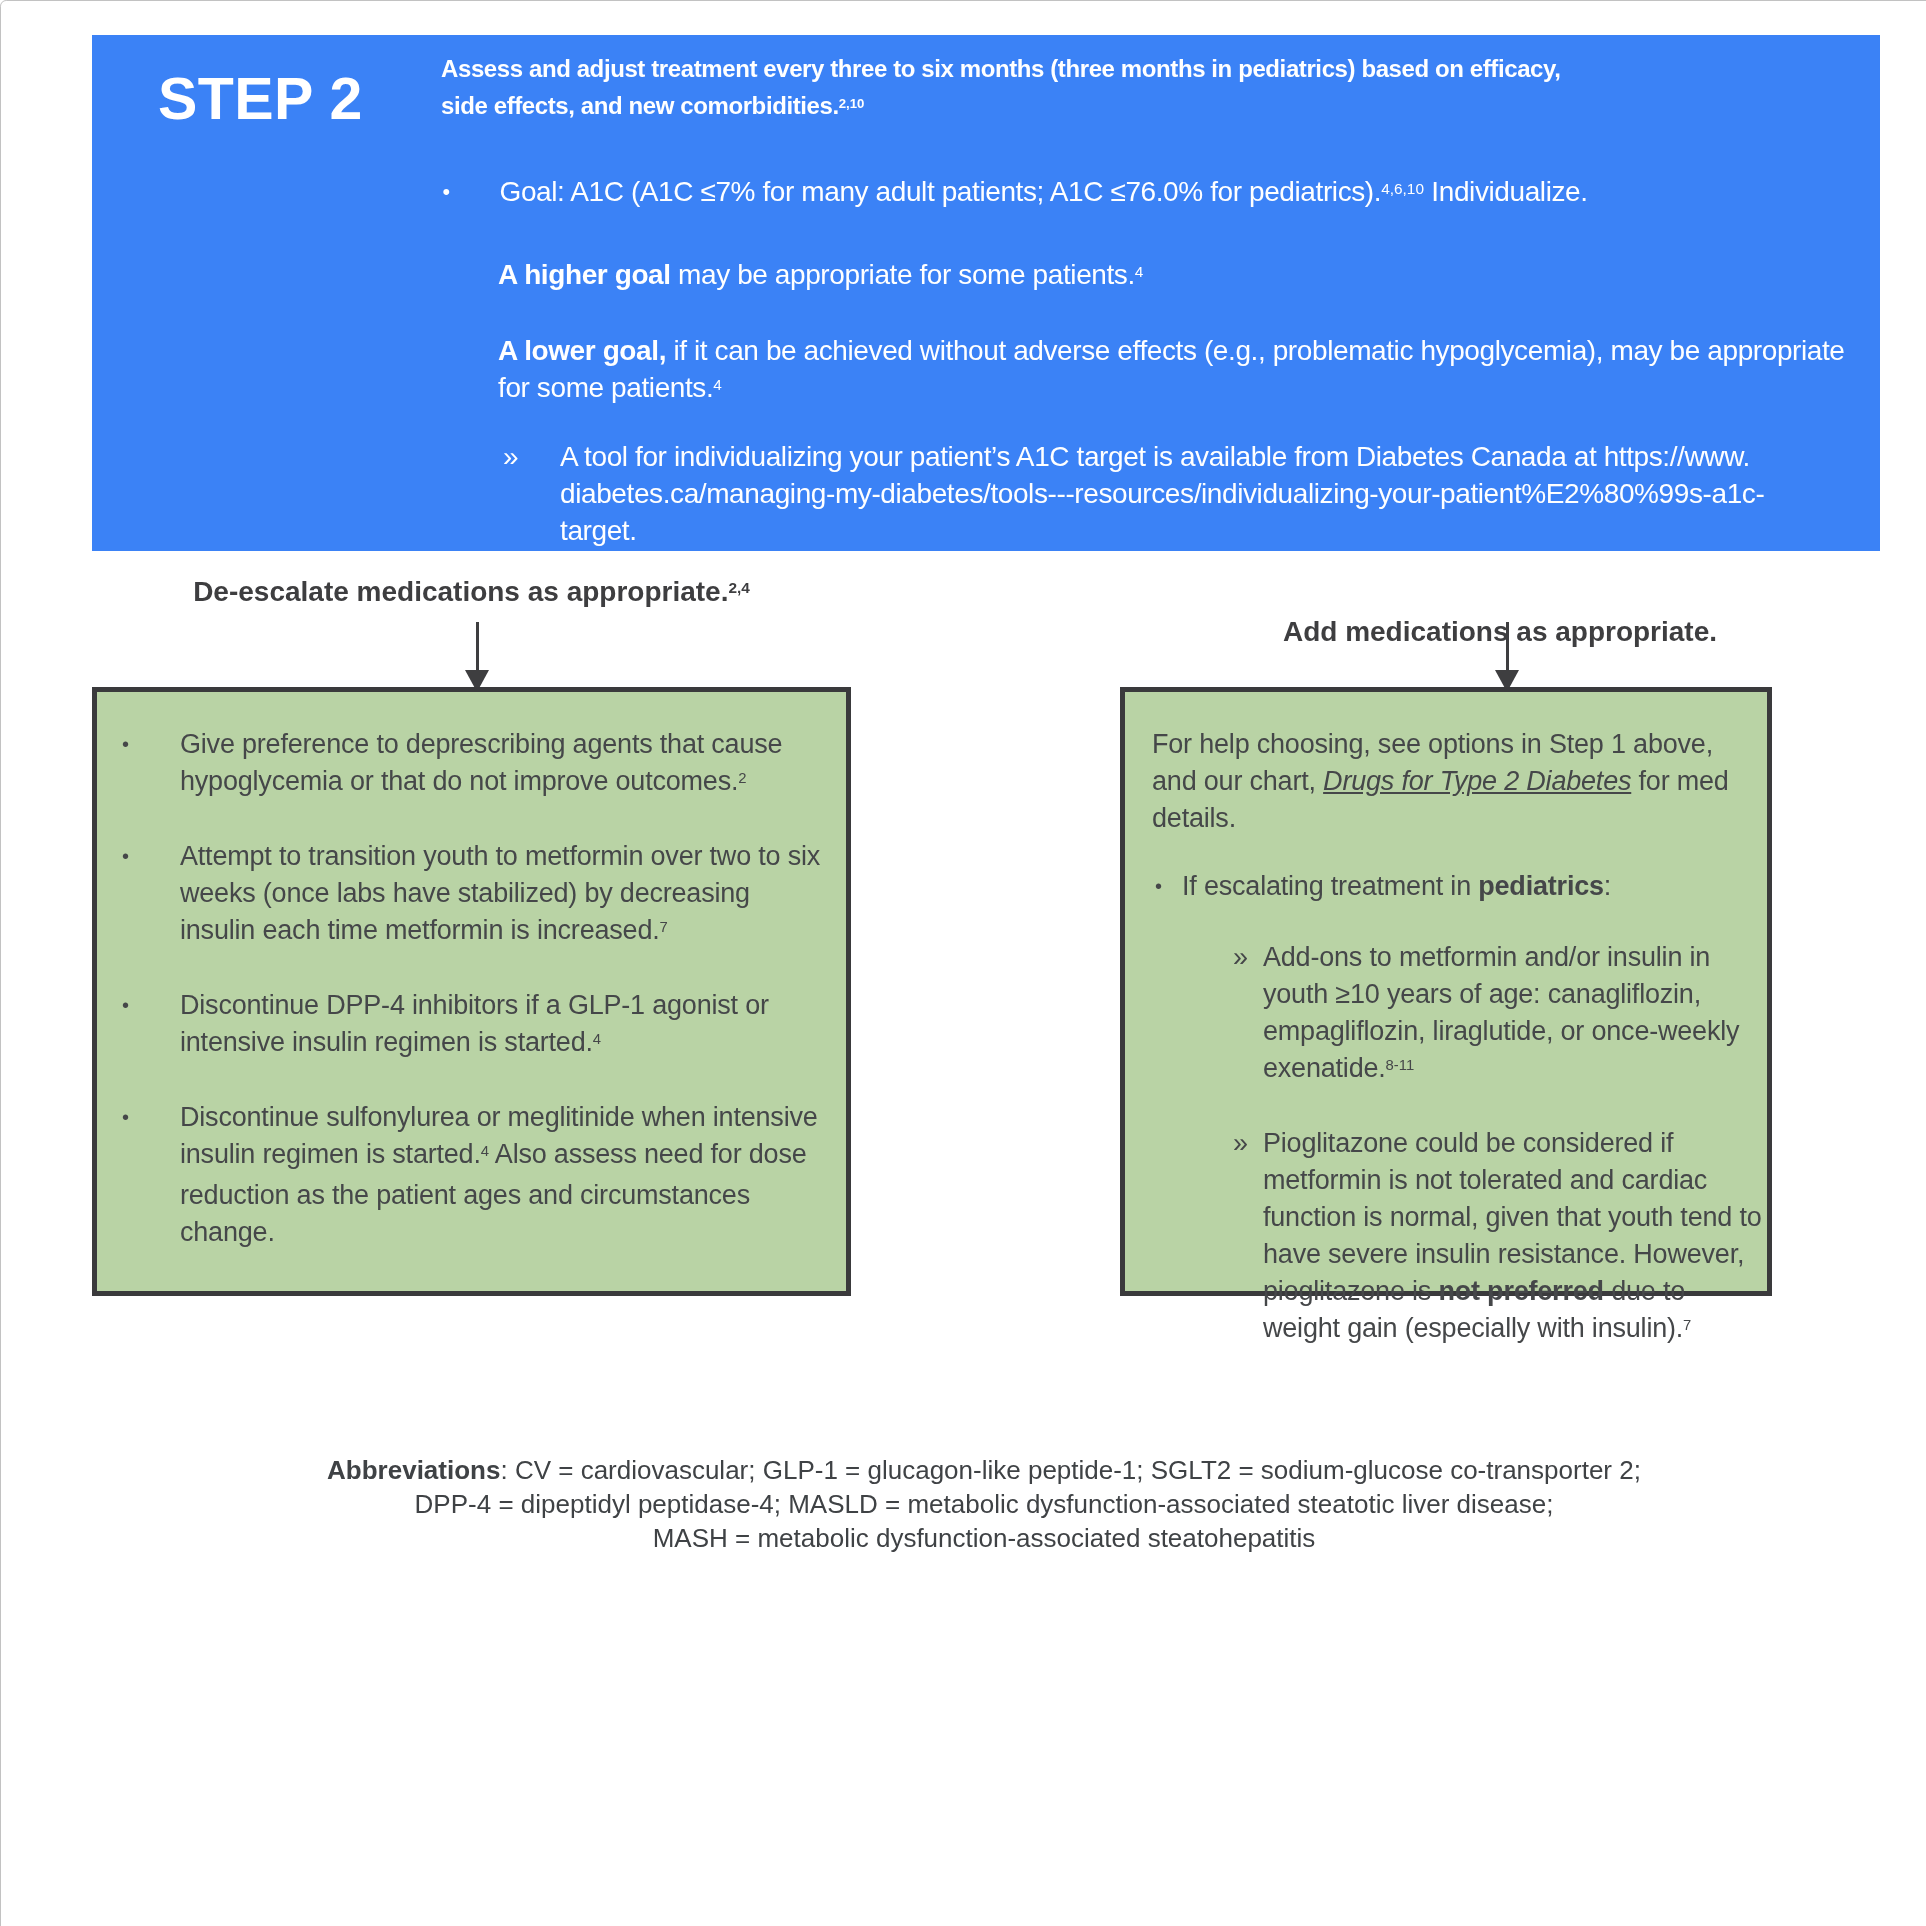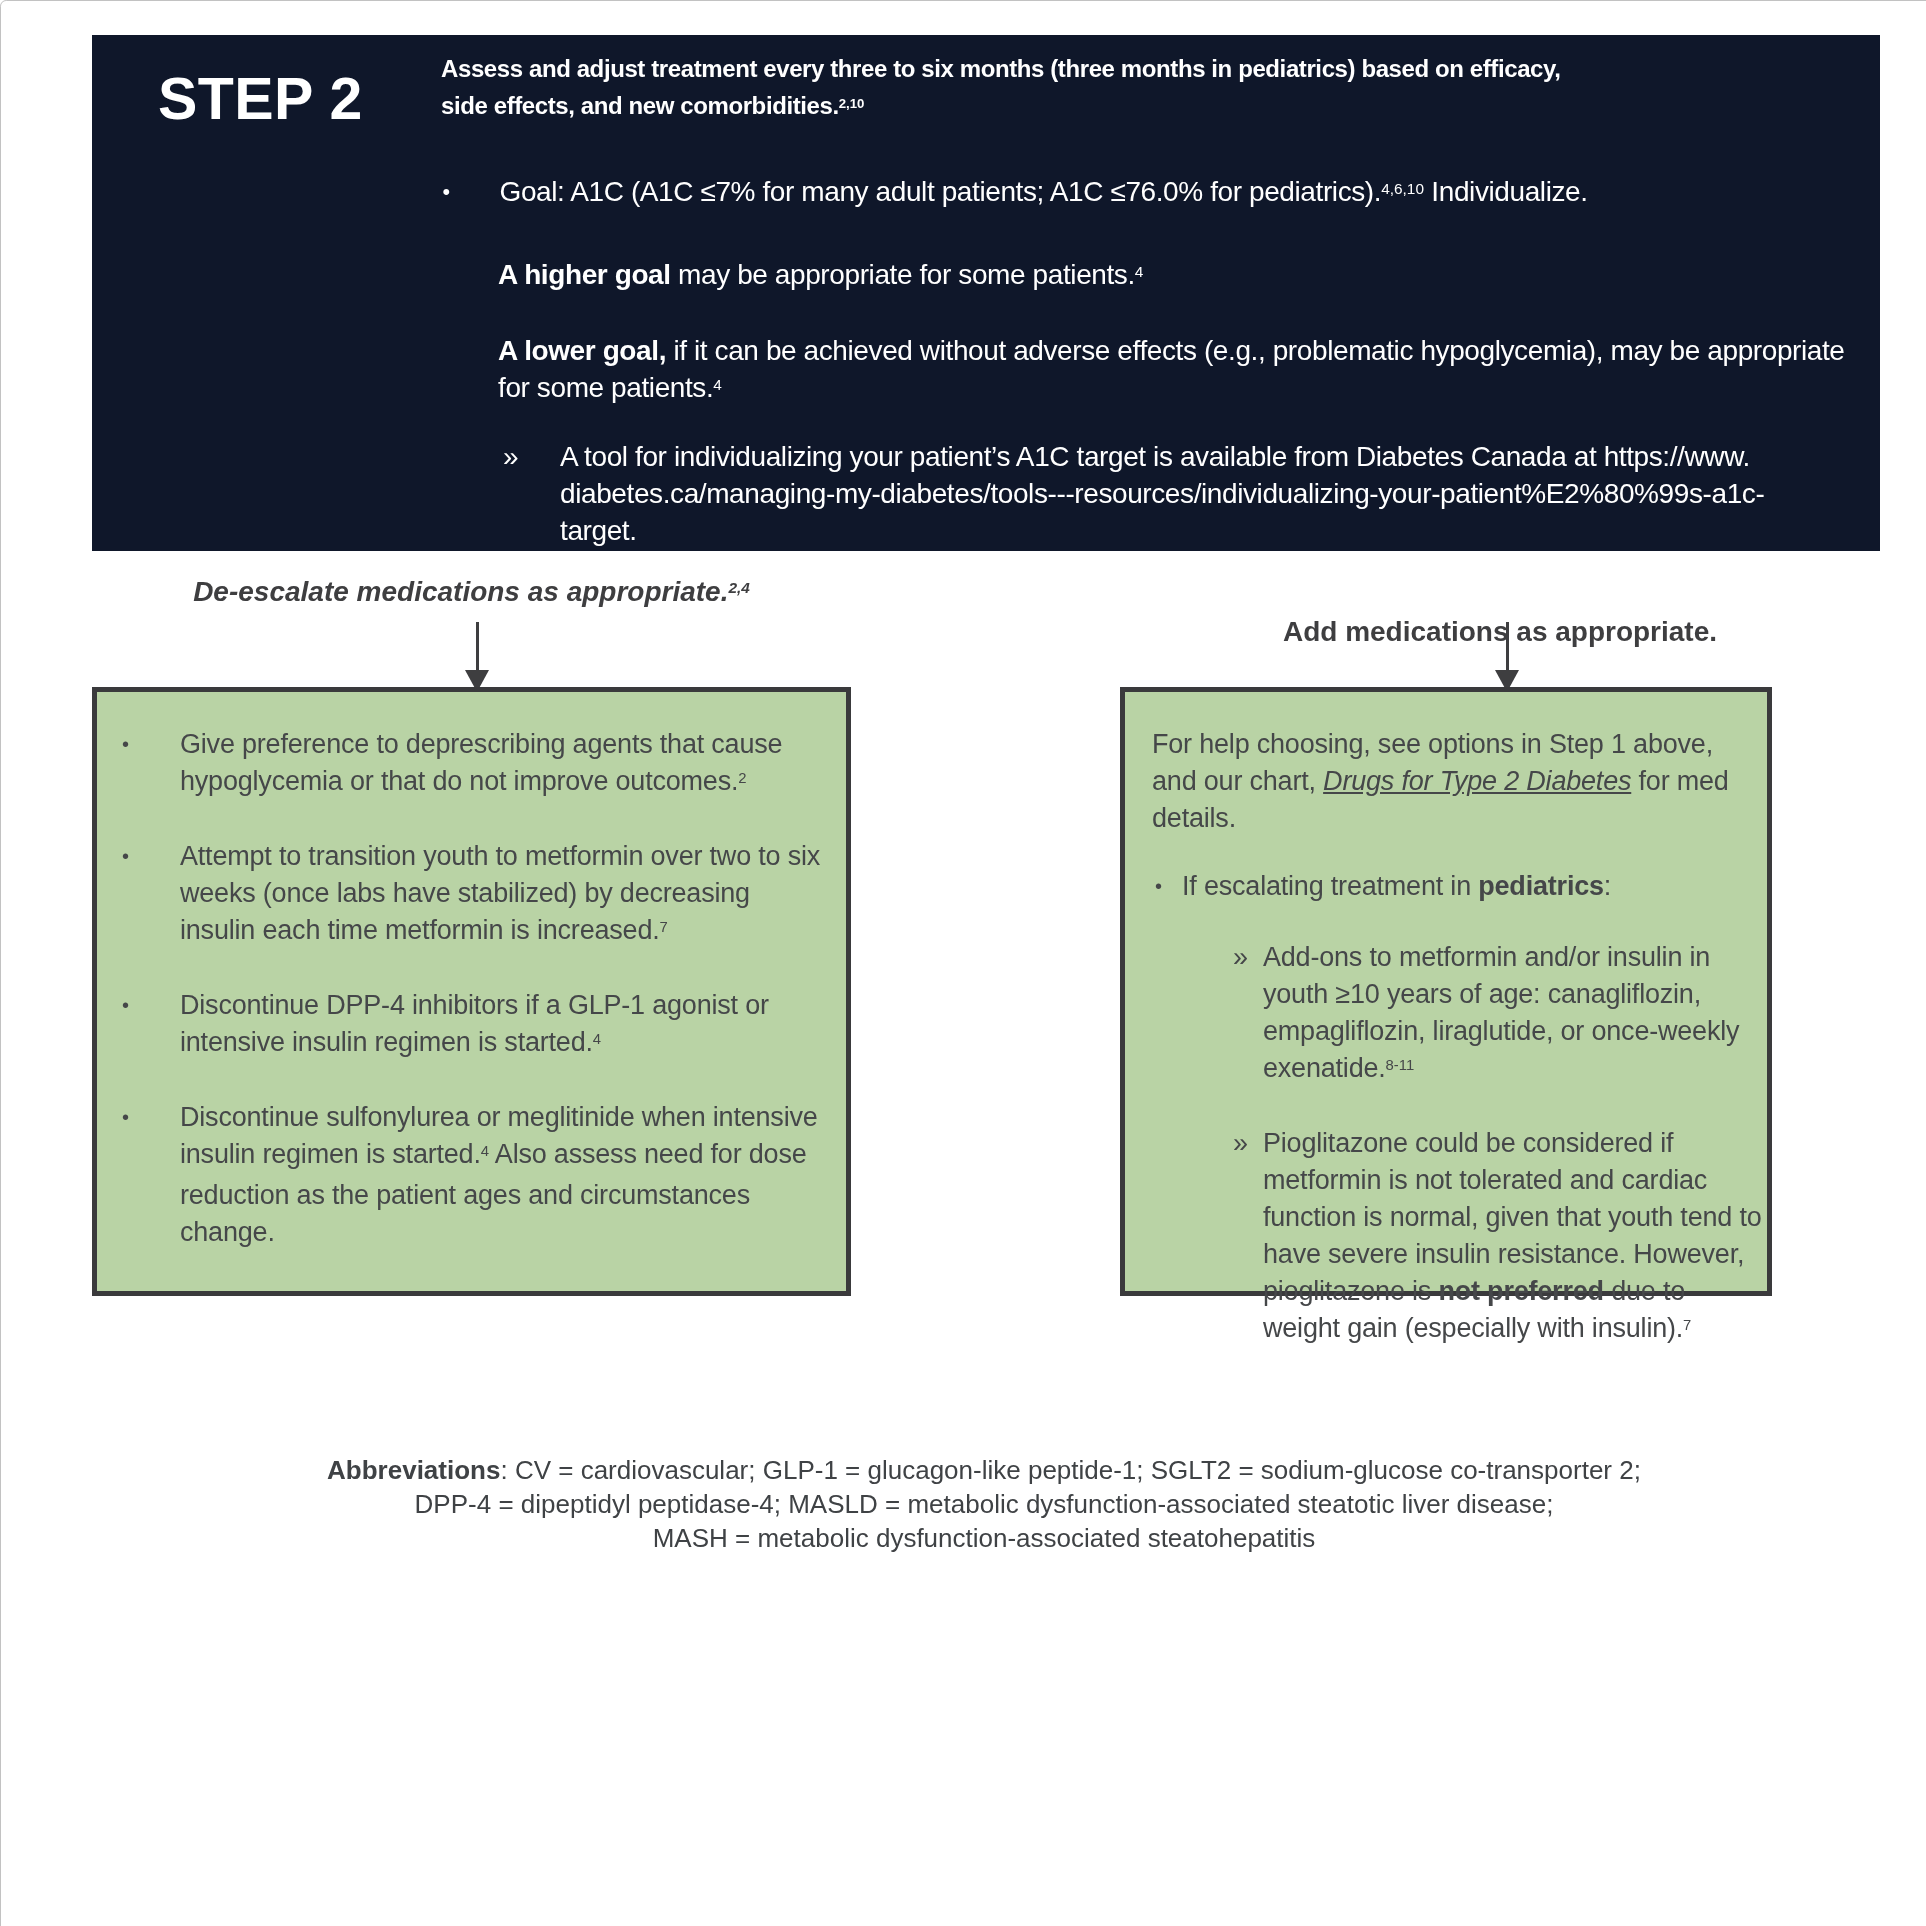--- a/index.html
+++ b/index.html
@@ -9,21 +9,21 @@
     background:#ffffff;
     border:1.9px solid #c2c2c2;border-radius:6.2px;
     box-sizing:border-box;
     font-family:"Liberation Sans", sans-serif;
     color:#3e3e40;
     overflow:hidden;
   }
   
   .dark-box{
     position:absolute;left:91px;top:34px;width:1788px;height:516px;
-    background:#0f172a;color:#ffffff;
+    background:#3b82f6;color:#ffffff;
   }
   .step-title{
     position:absolute;left:66px;top:30px;
     font-size:59px;font-weight:700;letter-spacing:0.4px;
   }
   .dark-content{position:absolute;left:349px;top:15.4px;width:1416px;}
   .h-line{font-size:24px;font-weight:700;line-height:37px;letter-spacing:-0.4px;white-space:nowrap;}
   .dk-text{font-size:28px;line-height:37px;letter-spacing:-0.4px;}
   .goal-row{display:flex;margin-top:45px;}
   .b-col{width:57px;padding-left:1.5px;font-size:21.6px;line-height:37px;flex:none;}
@@ -33,21 +33,21 @@
   .sub-row{display:flex;margin-left:62px;margin-top:26px;}
   .sub-col{width:57px;flex:none;font-size:28px;line-height:37px;}
   .tool-lines div{white-space:nowrap;}
   sup{font-size:0.55em;vertical-align:baseline;position:relative;top:-0.5em;letter-spacing:0;}
   b{font-weight:700;}
   
   .flow-label{
     position:absolute;top:575px;font-size:28px;font-weight:700;
     color:#3e3e40;text-align:center;white-space:nowrap;
   }
-  .flow-label.left{left:91px;width:759px;font-style:italic;}
+  .flow-label.left{left:91px;width:759px;}
   .flow-label.right{left:1119px;width:760px;margin-top:40px;}
   .arrow{position:absolute;top:621px;width:25px;}
   .arrow.left{left:464px;}
   .arrow.right{left:1494px;}
   .arrow .stem{width:3.1px;height:48px;background:#3e3e40;margin:0 auto;}
   .arrow .head{width:0;height:0;border-left:12.3px solid transparent;border-right:12.3px solid transparent;border-top:22.3px solid #3e3e40;}
   
   .green-box{
     position:absolute;top:686px;height:609px;
     background:#b9d3a5;border:5.4px solid #3a3a3c;box-sizing:border-box;

